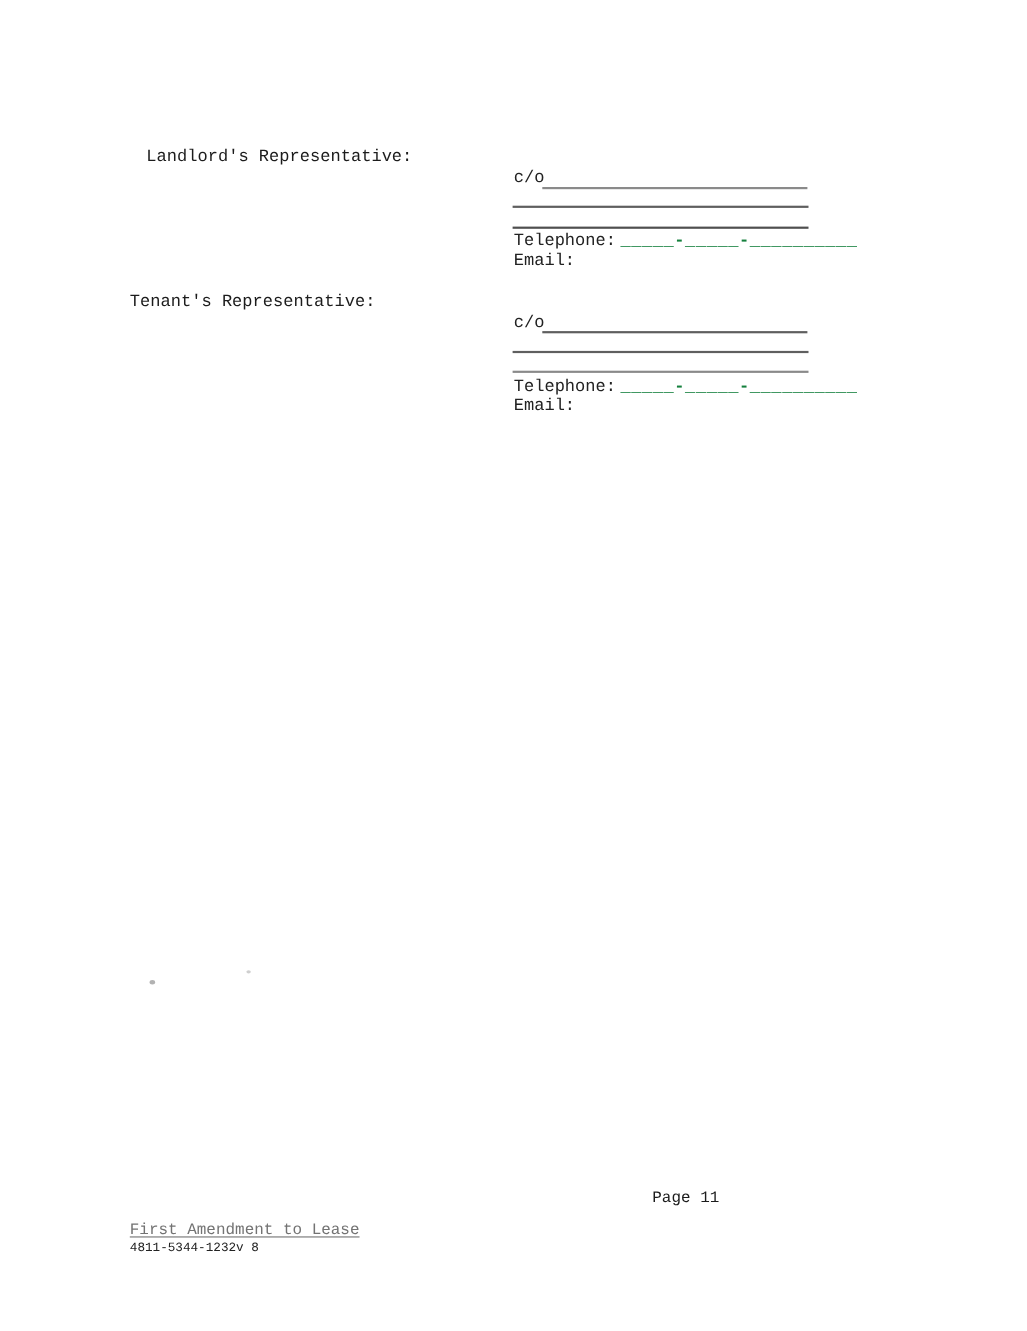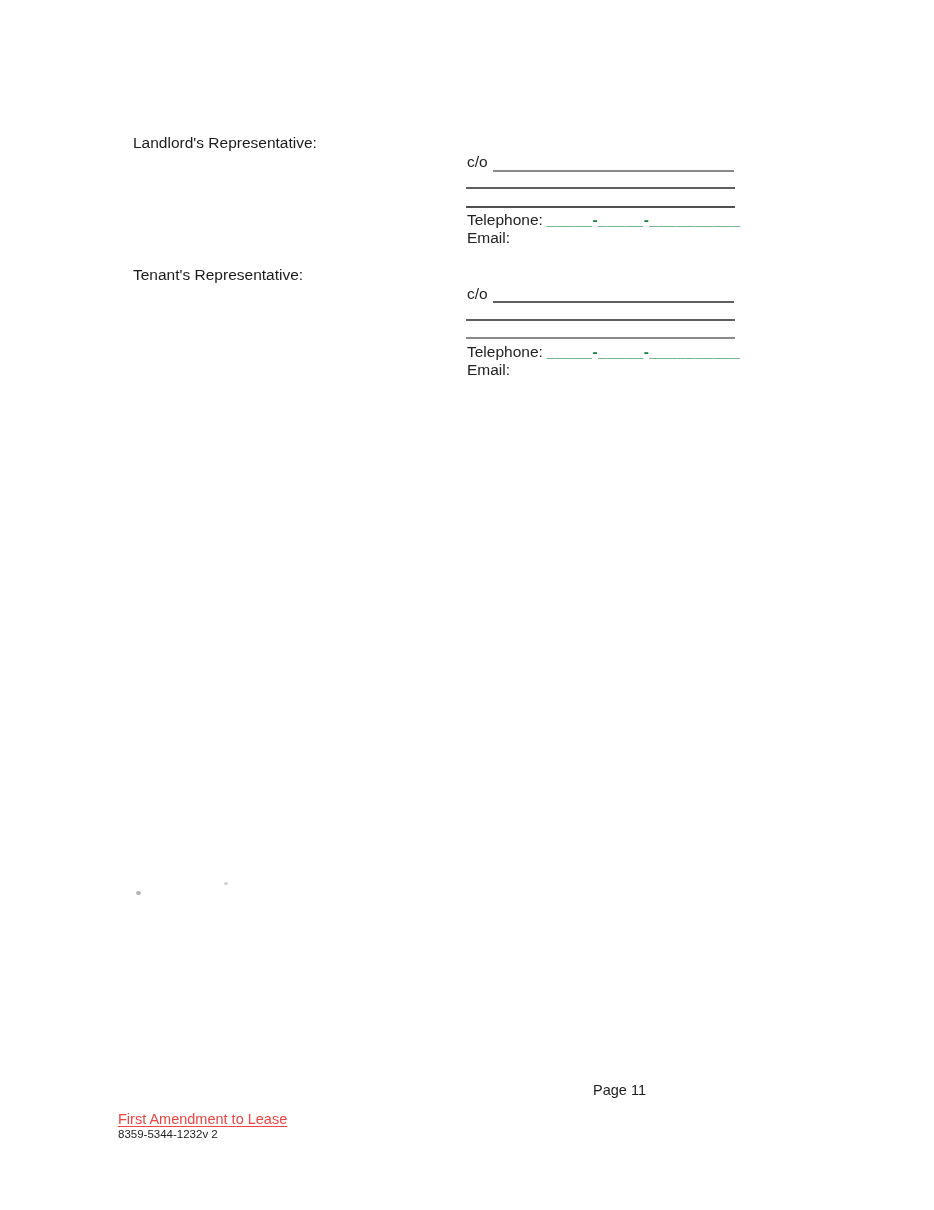--- a/index.html
+++ b/index.html
@@ -5,21 +5,21 @@
   html, body {
     margin: 0;
     padding: 0;
     background: #ffffff;
   }
   .page {
     position: relative;
     width: 895px;
     height: 1210px;
     background: #ffffff;
-    font-family: Liberation Sans, sans-serif;
+    font-family: Liberation Mono, monospace;
     color: #1d1d1d;
     overflow: hidden;
   }
   .abs { position: absolute; }
 
   .rep-label {
     font-size: 15.5px;
     line-height: 17px;
     color: #1c1c1c;
     white-space: nowrap;
@@ -42,21 +42,21 @@
   }
   .fill-line.dark { background: #4f4f4f; }
   .fill-line.mid  { background: #5f5f5f; }
   .fill-line.lite { background: #8a8a8a; }
 
   .footer-title {
     font-size: 14.5px;
     line-height: 16px;
     text-decoration: underline;
     text-underline-offset: 2px;
-    color: #ef4444;
+    color: #737373;
     white-space: nowrap;
   }
   .footer-number {
     font-size: 11.5px;
     line-height: 13px;
     color: #222222;
     white-space: nowrap;
   }
   .footer-page {
     font-size: 14.5px;
@@ -100,31 +100,31 @@
 
   <div class="abs fill-line mid" style="left:466px; top:187px; width:269px;"></div>
   <div class="abs fill-line dark" style="left:466px; top:206px; width:269px;"></div>
 
   <div class="abs contact-text" style="left:467px; top:211px;">
     <span>Telephone:</span><span class="tel-blanks">_____-_____-__________</span>
   </div>
 
   <div class="abs contact-text" style="left:467px; top:229px;">Email:</div>
 
-  <div class="abs rep-label" style="left:133px; top:266px;">Tenant's Representative:</div>
+  <div class="abs rep-label" style="left:118px; top:266px;">Tenant's Representative:</div>
 
   <div class="abs contact-text" style="left:467px; top:285px;">c/o</div>
   <div class="abs fill-line mid" style="left:493px; top:301px; width:241px;"></div>
 
   <div class="abs fill-line mid" style="left:466px; top:319px; width:269px;"></div>
   <div class="abs fill-line lite" style="left:466px; top:337px; width:269px;"></div>
 
   <div class="abs contact-text" style="left:467px; top:343px;">
     <span>Telephone:</span><span class="tel-blanks">_____-_____-__________</span>
   </div>
 
   <div class="abs contact-text" style="left:467px; top:361px;">Email:</div>
 
   <div class="abs footer-title" style="left:118px; top:1111px;">First Amendment to Lease</div>
-  <div class="abs footer-number" style="left:118px; top:1128px;">8359-5344-1232v 2</div>
+  <div class="abs footer-number" style="left:118px; top:1128px;">4811-5344-1232v 8</div>
   <div class="abs footer-page" style="left:593px; top:1082px;">Page 11</div>
 
 </div>
 
 </body></html>

